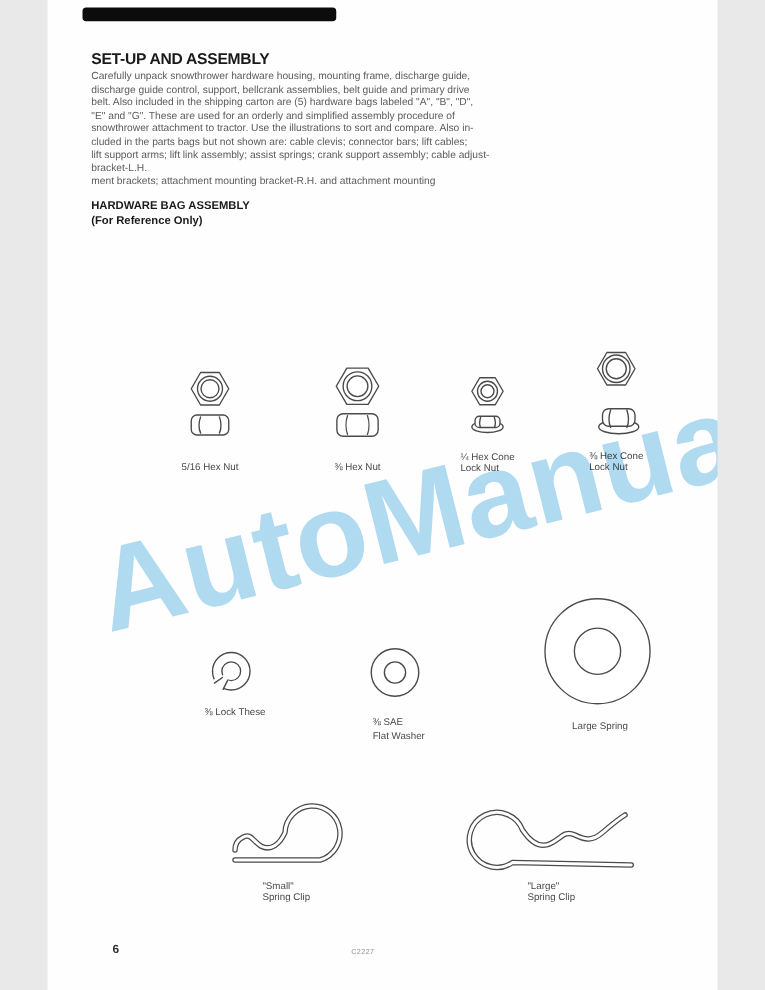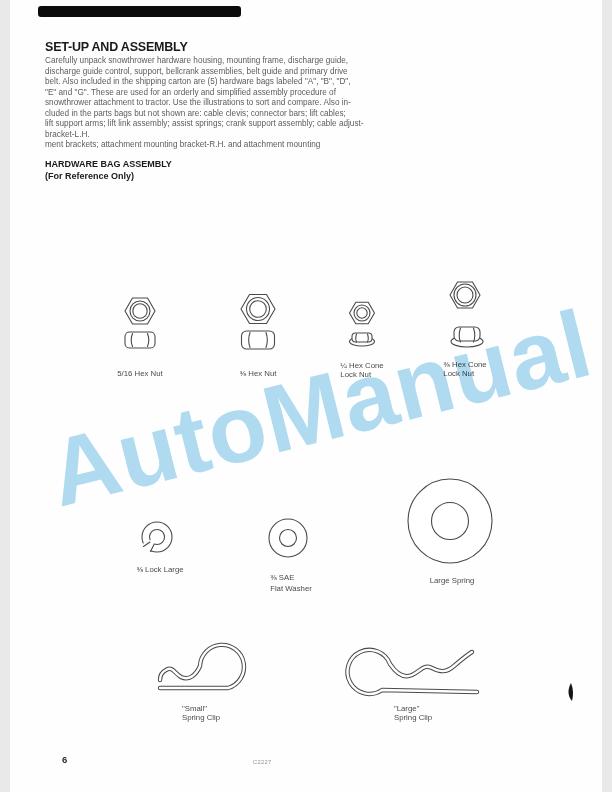--- a/index.html
+++ b/index.html
@@ -1,18 +1,18 @@
 <!DOCTYPE html>
 <html><head>
 <meta charset="utf-8">
 <style>
   html,body{margin:0;padding:0;background:#e9e9e9;}
   .page{
     position:relative;
-    width:592px;height:792px;
+    width:536px;height:792px;
     margin:0 auto;
     background:#fefefe;
     overflow:hidden;
     font-family:"Liberation Sans", sans-serif;
     color:#1c1c1c;
   }
   .topbar{
     position:absolute;left:28px;top:6px;width:203px;height:11px;
     background:#0c0c0c;border-radius:3px;
   }
@@ -159,21 +159,21 @@
   <div class="lbl" style="left:352px;top:361px">
     <div>¼ Hex Cone</div>
     <div>Lock Nut</div>
   </div>
 
   <div class="lbl" style="left:455px;top:360px">
     <div>⅜ Hex Cone</div>
     <div>Lock Nut</div>
   </div>
 
-  <div class="lbl" style="left:150px;top:565px">⅜ Lock Large</div>
+  <div class="lbl" style="left:150px;top:565px">⅜ Lock These</div>
 
   <div class="lbl" style="left:281px;top:573px;line-height:10.5px">
     <div>⅜ SAE</div>
     <div>Flat Washer</div>
   </div>
 
   <div class="lbl" style="left:442px;top:576px">Large Spring</div>
 
   <div class="lbl" style="left:191px;top:704px">
     <div>"Small"</div>

